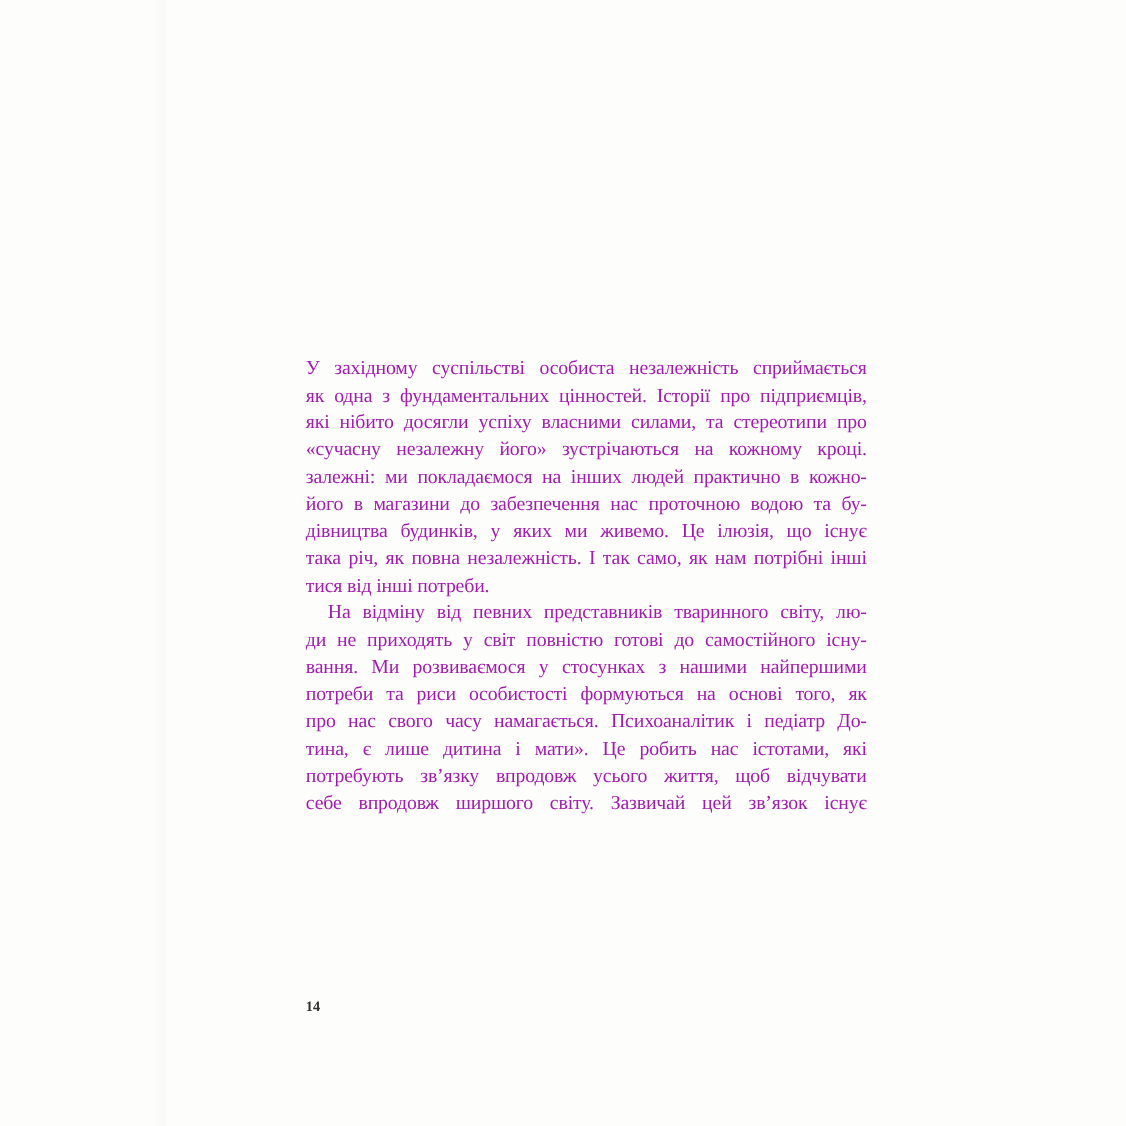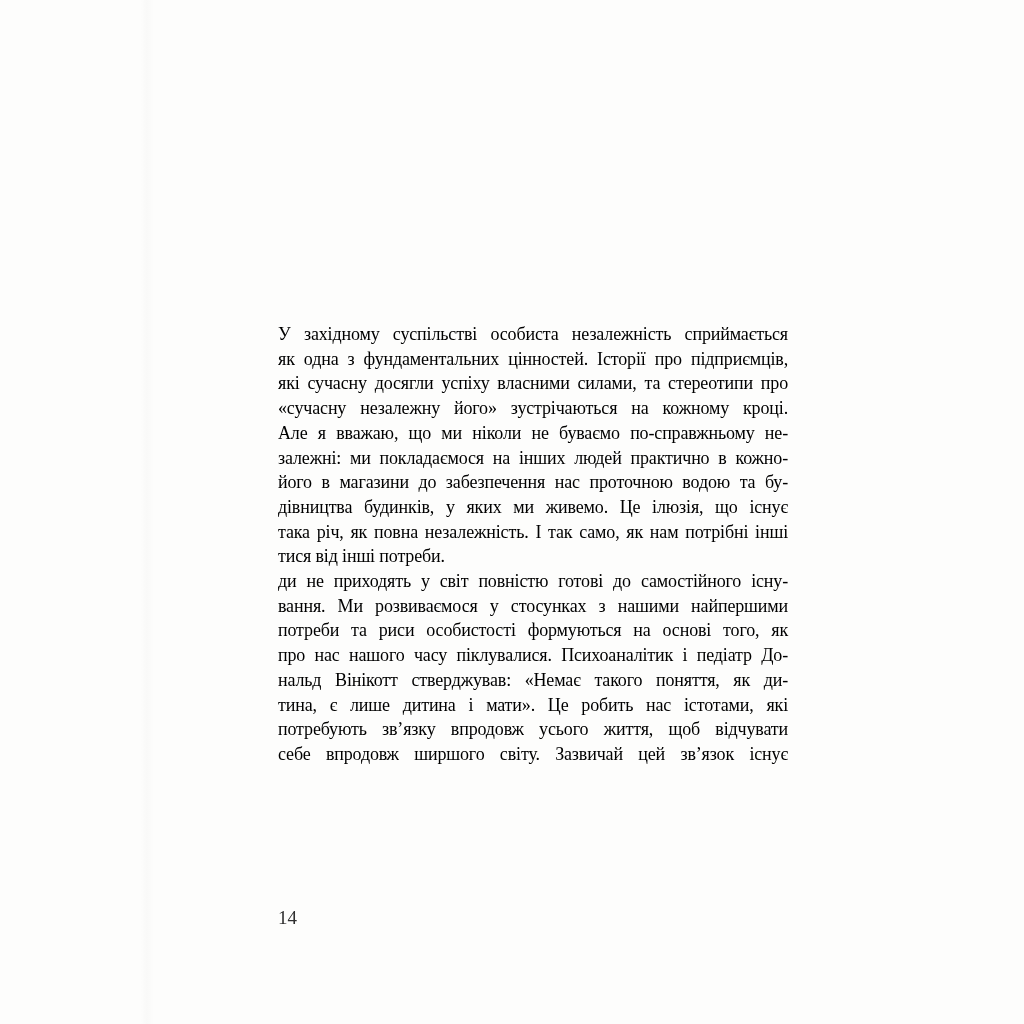--- a/index.html
+++ b/index.html
@@ -24,21 +24,21 @@
     left: 140px; top: 0;
     width: 14px; height: 100%;
     background: linear-gradient(90deg, rgba(0,0,0,0) 0%, rgba(0,0,0,0.015) 50%, rgba(0,0,0,0) 100%);
     pointer-events: none;
   }
   .text-block {
     position: absolute;
     left: 278px;
     top: 322px;
     width: 510px;
-    color: #000000;
+    color: #a21caf;
     font-size: 18px;
     line-height: 24.7px;
     letter-spacing: -0.15px;
   }
   .para {
     margin: 0;
   }
   .line {
     text-align: justify;
     text-align-last: justify;
@@ -47,48 +47,47 @@
   .line.para-end {
     text-align-last: left;
   }
   .line.indent {
     padding-left: 20px;
   }
   .page-number {
     position: absolute;
     left: 278px;
     top: 908px;
-    font-size: 19px;
-    font-weight: normal;
+    font-size: 13px;
+    font-weight: bold;
     color: #2f2f2f;
     line-height: 1;
   }
 </style>
 </head>
 <body>
 
 <div class="page">
   <div class="text-block">
       <div class="para">
         <div class="line">У західному суспільстві особиста незалежність сприймається</div>
         <div class="line">як одна з фундаментальних цінностей. Історії про підприємців,</div>
-        <div class="line">які сучасну досягли успіху власними силами, та стереотипи про</div>
+        <div class="line">які нібито досягли успіху власними силами, та стереотипи про</div>
         <div class="line">«сучасну незалежну його» зустрічаються на кожному кроці.</div>
-        <div class="line">Але я вважаю, що ми ніколи не буваємо по-справжньому не-</div>
         <div class="line">залежні: ми покладаємося на інших людей практично в кожно-</div>
         <div class="line">його в магазини до забезпечення нас проточною водою та бу-</div>
         <div class="line">дівництва будинків, у яких ми живемо. Це ілюзія, що існує</div>
         <div class="line">така річ, як повна незалежність. І так само, як нам потрібні інші</div>
         <div class="line para-end">тися від інші потреби.</div>
       </div>
       <div class="para">
+        <div class="line indent">На відміну від певних представників тваринного світу, лю-</div>
         <div class="line">ди не приходять у світ повністю готові до самостійного існу-</div>
         <div class="line">вання. Ми розвиваємося у стосунках з нашими найпершими</div>
         <div class="line">потреби та риси особистості формуються на основі того, як</div>
-        <div class="line">про нас нашого часу піклувалися. Психоаналітик і педіатр До-</div>
-        <div class="line">нальд Вінікотт стверджував: «Немає такого поняття, як ди-</div>
+        <div class="line">про нас свого часу намагається. Психоаналітик і педіатр До-</div>
         <div class="line">тина, є лише дитина і мати». Це робить нас істотами, які</div>
         <div class="line">потребують зв’язку впродовж усього життя, щоб відчувати</div>
         <div class="line">себе впродовж ширшого світу. Зазвичай цей зв’язок існує</div>
       </div>
     </div>
   <div class="page-number">14</div>
 </div>
 
 </body></html>

